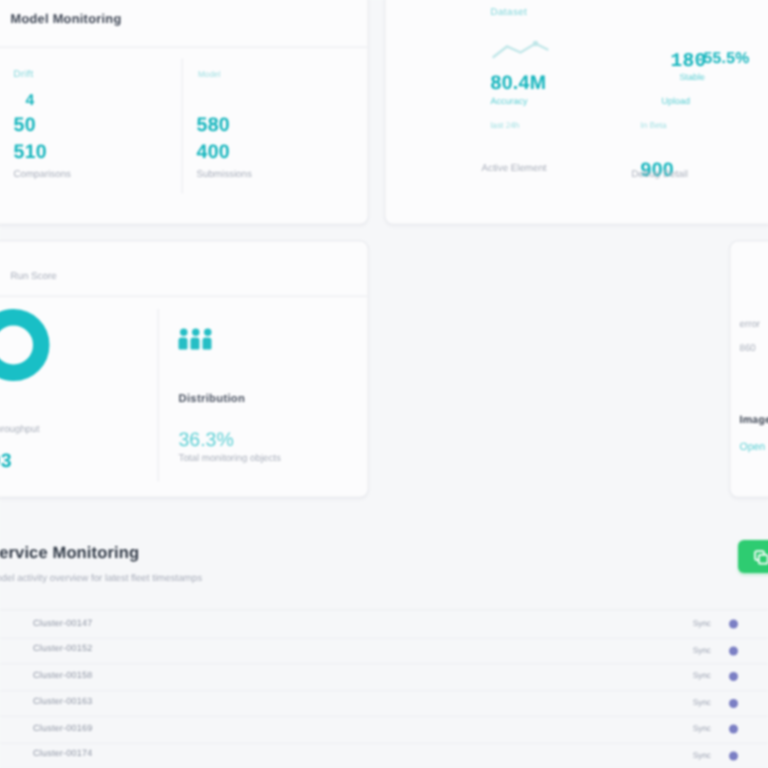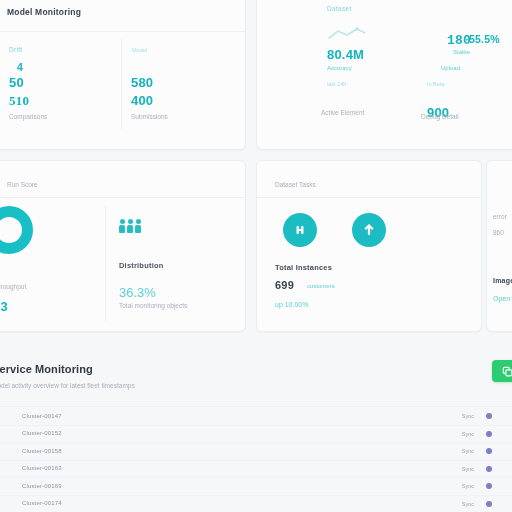--- a/index.html
+++ b/index.html
@@ -204,21 +204,21 @@
 
   <div class="card" style="left:-14px; top:-12px; width:258px; height:160px;">
     <div class="card-title" style="position:absolute; left:20px; top:18px;">Model Monitoring</div>
 
     <div class="divider-h" style="top:42px;"></div>
 
     <div>
       <div class="kpi-label" style="position:absolute; left:22px; top:57px;">Drift</div>
       <div class="kpi-value sm" style="position:absolute; left:30px; top:72px;">4</div>
       <div class="kpi-value" style="position:absolute; left:22px; top:86px;">50</div>
-      <div class="kpi-value" style="position:absolute; left:22px; top:104px;font-family:Liberation Serif, serif;">510</div>
+      <div class="kpi-value" style="position:absolute; left:22px; top:104px;">510</div>
       <div class="kpi-caption" style="position:absolute; left:22px; top:124px;">Comparisons</div>
     </div>
 
     <div class="divider-v" style="left:134px; top:50px; height:90px;"></div>
 
     <div>
       <div class="kpi-tiny" style="position:absolute; left:145px; top:58px;">Model</div>
       <div class="kpi-value" style="position:absolute; left:144px; top:86px;">580</div>
       <div class="kpi-value" style="position:absolute; left:144px; top:104px;">400</div>
       <div class="kpi-caption" style="position:absolute; left:144px; top:124px;">Submissions</div>
@@ -276,47 +276,20 @@
         <div class="head"></div>
         <div class="body"></div>
       </div>
     </div>
 
     <div class="card-title" style="position:absolute; left:132px; top:100px; font-size:7.5px; color:#4b5362;">Distribution</div>
     <div class="kpi-delta" style="position:absolute; left:132px; top:124px; font-size:13px;">36.3%</div>
     <div class="kpi-caption" style="position:absolute; left:132px; top:141px;">Total monitoring objects</div>
   </div>
 
-  <div class="card" style="left:256px; top:160px; width:224px; height:170px;">
-    <div class="card-sub" style="position:absolute; left:18px; top:20px;">Dataset Tasks</div>
-
-    <div class="divider-h" style="top:36px;"></div>
-
-    <div class="icon-circle" style="left:26px; top:52px;">
-      <svg width="12" height="12" viewBox="0 0 12 12">
-        <rect x="2.5" y="2" width="2.4" height="8" rx="0.8" fill="#ffffff"></rect>
-        <rect x="7.1" y="2" width="2.4" height="8" rx="0.8" fill="#ffffff"></rect>
-        <rect x="4.6" y="5" width="2.8" height="2" fill="#ffffff"></rect>
-      </svg>
-    </div>
-
-    <div class="icon-circle" style="left:95px; top:52px;">
-      <svg width="12" height="12" viewBox="0 0 12 12">
-        <path d="M6,1.5 L6,10" stroke="#ffffff" stroke-width="2.2" stroke-linecap="round"></path>
-        <path d="M2.8,4.6 L6,1.5 L9.2,4.6" fill="none" stroke="#ffffff" stroke-width="2.2" stroke-linecap="round" stroke-linejoin="round"></path>
-      </svg>
-    </div>
-
-    <div class="card-title" style="position:absolute; left:18px; top:102px; font-size:7.5px; color:#434b59;">Total Instances</div>
-
-    <div class="kpi-value dark" style="position:absolute; left:18px; top:118px; font-size:11px;">699</div>
-    <div class="kpi-delta" style="position:absolute; left:50px; top:122px;">customers</div>
-
-    <div class="kpi-delta" style="position:absolute; left:18px; top:140px; font-size:7px;">up 10.00%</div>
-  </div>
 
   <div class="card" style="left:486px; top:160px; width:52px; height:170px;">
     <div class="kpi-caption" style="position:absolute; left:6px; top:52px;">error</div>
     <div class="kpi-caption" style="position:absolute; left:6px; top:68px;">860</div>
     <div class="card-title" style="position:absolute; left:6px; top:116px; font-size:7px;">Image</div>
     <div class="kpi-delta" style="position:absolute; left:6px; top:134px; font-size:7px;">Open</div>
   </div>
 
   <div style="position:absolute; left:0; top:348px; width:512px; height:164px;">
 

